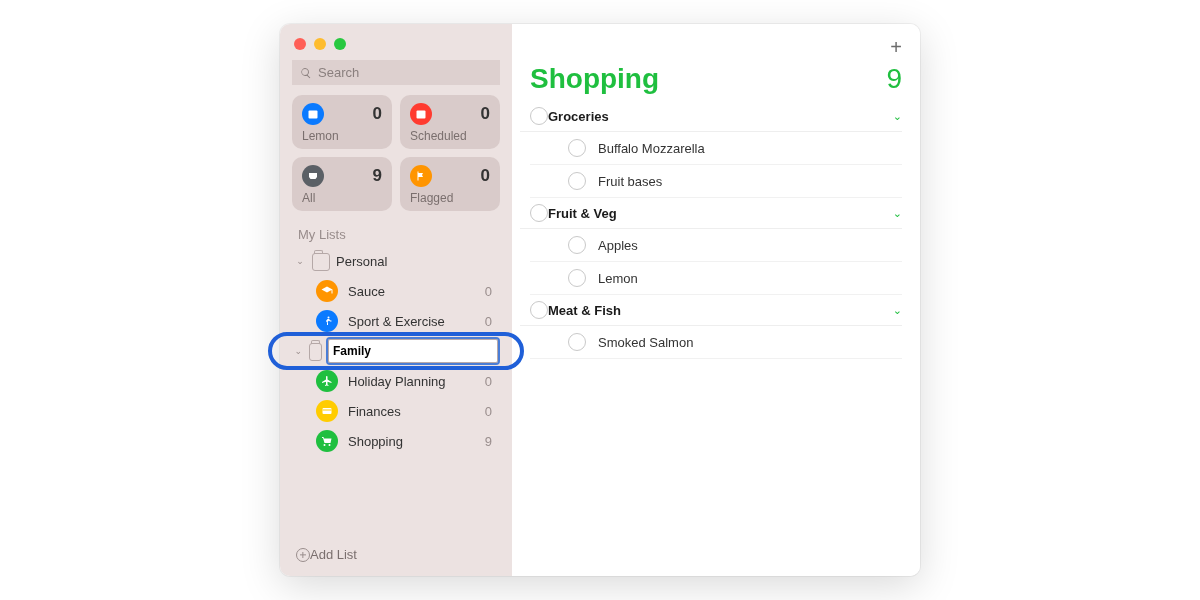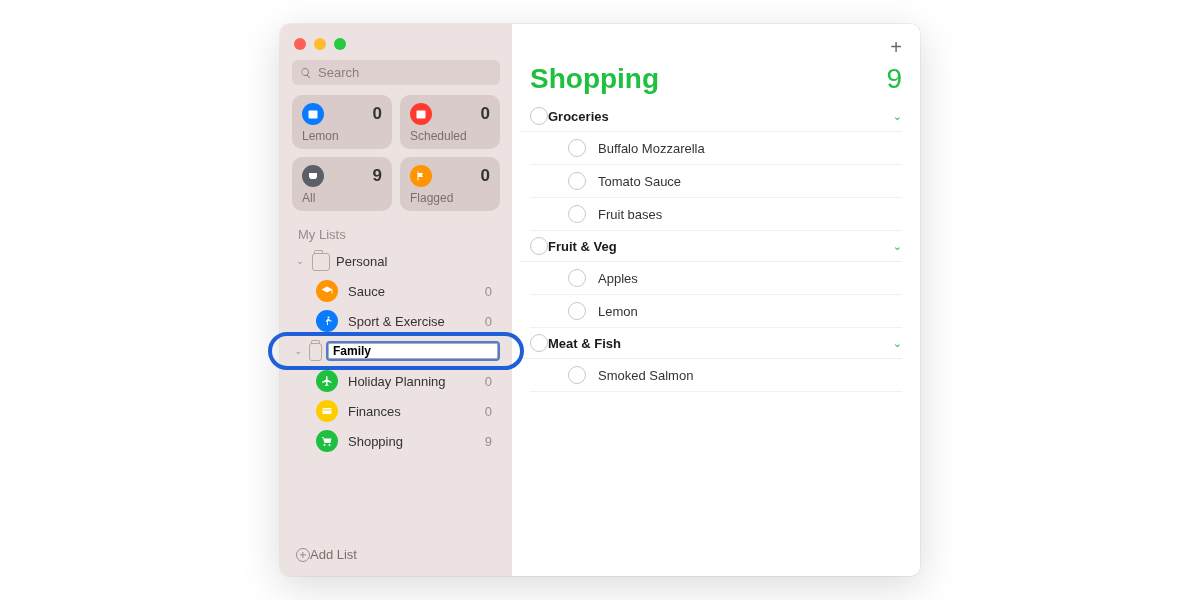--- a/index.html
+++ b/index.html
@@ -6,41 +6,41 @@
 body { background: #fff; display: flex; justify-content: center; align-items: center; height: 600px; }
 .window {
   width: 640px; height: 552px; display: flex; border-radius: 10px;
   box-shadow: 0 10px 40px rgba(0,0,0,0.15), 0 0 0 1px rgba(0,0,0,0.05);
   overflow: visible; background: #fff; position: relative;
 }
 .sidebar { width: 232px; background: #ece2e1; border-top-left-radius:10px; border-bottom-left-radius:10px; display:flex; flex-direction:column; padding: 10px 8px 8px 8px; position:relative;}
 .traffic { display:flex; gap:8px; padding: 4px 6px 10px 6px;}
 .dot { width:12px; height:12px; border-radius:50%; }
 .dot.red{background:#ff5f57;} .dot.yellow{background:#febc2e;} .dot.green{background:#28c840;}
-.search { display:flex; align-items:center; background:#ddd0cf; border-radius:6px; padding:5px 8px; color:#8a7f7e; font-size:13px; gap:6px; margin:0 4px;}
+.search { display:flex; align-items:center; background:#ddd0cf; border-radius:0; padding:5px 8px; color:#8a7f7e; font-size:13px; gap:6px; margin:0 4px;}
 .search svg{width:12px;height:12px;fill:#8a7f7e;}
 .smart-grid{display:grid;grid-template-columns:1fr 1fr;gap:8px;margin:10px 4px;}
 .smart-box{background:#d9cbca;border-radius:10px;padding:8px 10px 6px 10px;display:flex;flex-direction:column;}
 .smart-top{display:flex;justify-content:space-between;align-items:center;}
 .smart-icon{width:22px;height:22px;border-radius:50%;display:flex;align-items:center;justify-content:center;}
 .smart-count{font-size:17px;font-weight:700;color:#333;}
 .smart-label{font-size:12px;color:#7a6f6e;margin-top:4px;}
 .section-label{font-size:13px;color:#988c8b;margin:6px 0 4px 10px;}
 .group-row,.list-row{display:flex;align-items:center;height:30px;padding:0 6px;border-radius:6px;font-size:13px;color:#333;}
 .group-row{gap:6px;}
 .chev{color:#9a8e8d;font-size:9px;width:12px;text-align:center;}
 .folder-icon{width:18px;height:18px;border:1.2px solid #b5a8a7;border-radius:3px;position:relative;top:1px;}
 .folder-icon::before{content:"";position:absolute;top:-4px;left:1px;width:7px;height:3px;border:1.2px solid #b5a8a7;border-bottom:none;border-radius:2px 2px 0 0;}
 .list-row{padding-left:28px;gap:10px;}
 .list-icon{width:22px;height:22px;border-radius:50%;display:flex;align-items:center;justify-content:center;flex-shrink:0;}
 .list-icon svg{width:12px;height:12px;fill:#fff;}
 .list-name{flex:1;}
 .list-count{color:#9a8e8d;font-size:13px;padding-right:6px;}
 .editing-row{display:flex;align-items:center;height:30px;padding-left:6px;gap:6px;position:relative;}
-.edit-input{flex:1;height:16px;border:1px solid #b8a9a8;background:#fff;font-size:12px;font-weight:600;padding:0 4px;outline:2px solid #4a7dd6;border-radius:2px;margin-right:6px;}
+.edit-input{flex:1;height:24px;border:1px solid #b8a9a8;background:#fff;font-size:12px;font-weight:600;padding:0 4px;outline:2px solid #4a7dd6;border-radius:2px;margin-right:6px;}
 .highlight-ring{position:absolute;left:-20px;right:-20px;top:-4px;bottom:-4px;border:4px solid #1f5fd8;border-radius:20px;pointer-events:none;}
 .add-list{margin-top:auto;display:flex;align-items:center;gap:0;color:#7a6f6e;font-size:13px;padding:6px 8px;}
 .add-list-icon{width:14px;height:14px;border:1.3px solid #9a8e8d;border-radius:50%;position:relative;}
 .add-list-icon::before,.add-list-icon::after{content:"";position:absolute;background:#9a8e8d;}
 .add-list-icon::before{left:3px;right:3px;top:50%;height:1.3px;transform:translateY(-50%);}
 .add-list-icon::after{top:3px;bottom:3px;left:50%;width:1.3px;transform:translateX(-50%);}
 .main{flex:1;background:#fff;border-top-right-radius:10px;border-bottom-right-radius:10px;padding:12px 18px 12px 8px;display:flex;flex-direction:column;}
 .main-top{display:flex;justify-content:flex-end;padding-right:0;}
 .plus-btn{font-size:20px;color:#6b6b6b;font-weight:300;cursor:pointer;}
 .title-row{display:flex;justify-content:space-between;align-items:baseline;padding:4px 0 6px 10px;}
@@ -200,24 +200,20 @@
           <div class="circle"></div>
           <div class="section-name">Groceries</div>
           <div class="section-chev">⌄</div>
         </div>
         <div class="item-row">
           <div class="circle"></div>
           <span>Buffalo Mozzarella</span>
         </div>
         <div class="item-row">
           <div class="circle"></div>
-          <span>Tomato Sauce</span>
-        </div>
-        <div class="item-row">
-          <div class="circle"></div>
           <span>Fruit bases</span>
         </div>
         <div class="section-row">
           <div class="circle"></div>
           <div class="section-name">Fruit &amp; Veg</div>
           <div class="section-chev">⌄</div>
         </div>
         <div class="item-row">
           <div class="circle"></div>
           <span>Apples</span>

